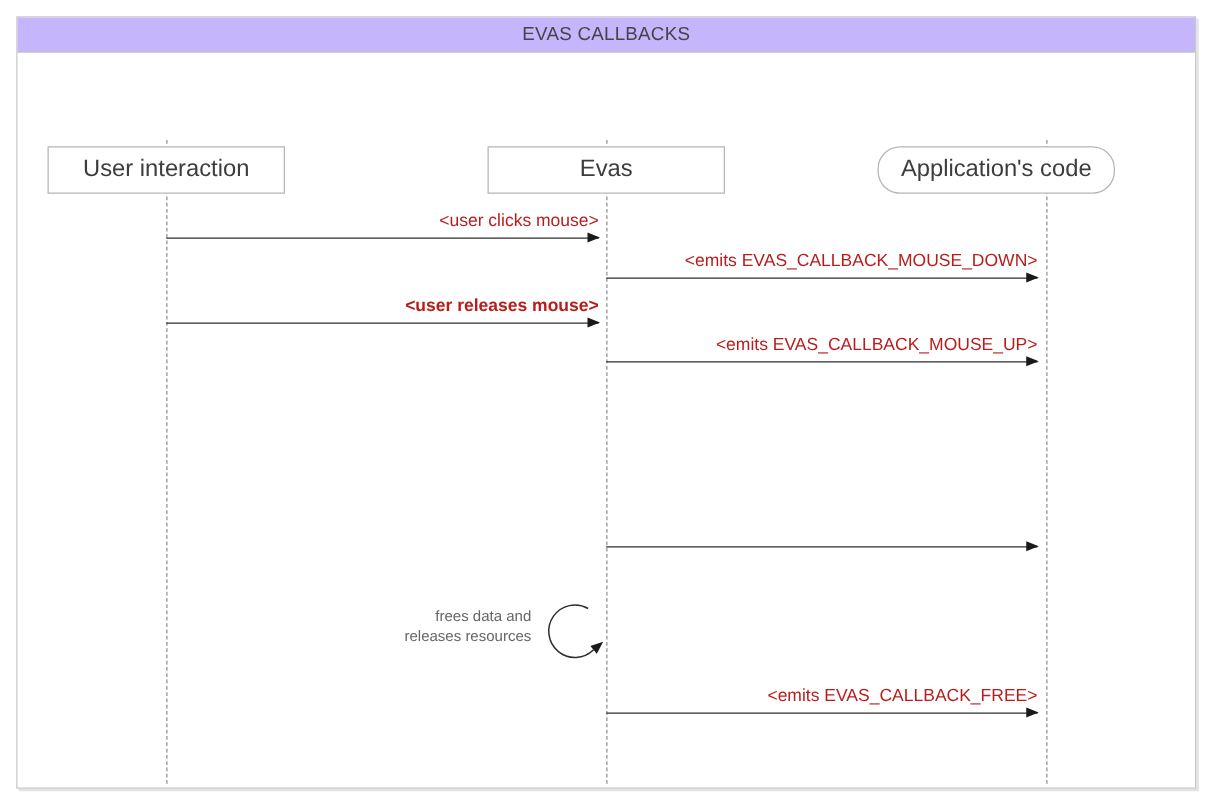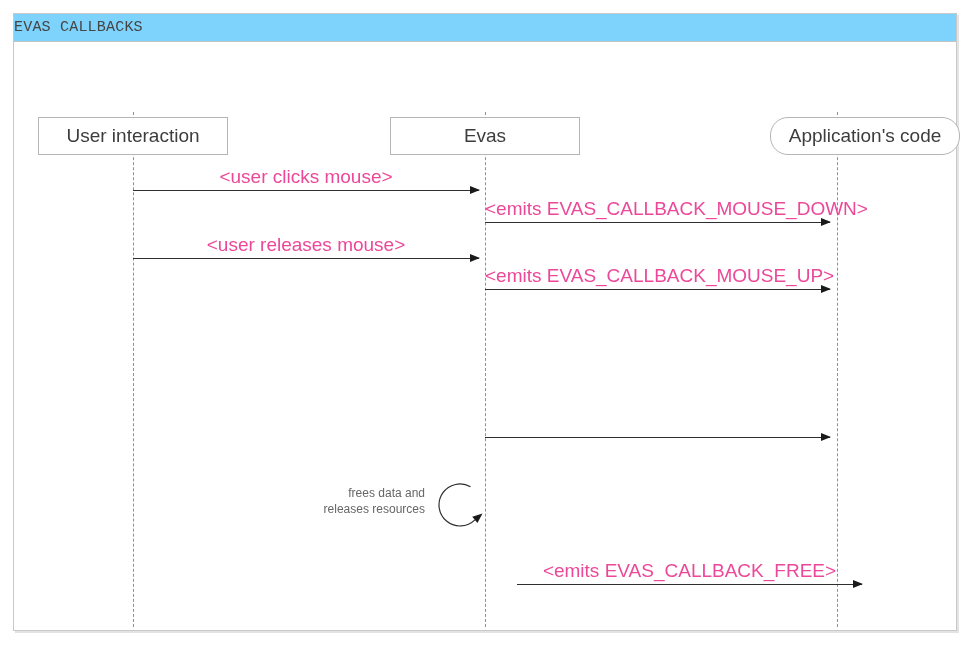--- a/index.html
+++ b/index.html
@@ -16,28 +16,28 @@
     width: 944px; height: 618px;
     box-sizing: border-box;
     border: 1px solid #c9c9c9;
     box-shadow: 2px 2px 0 #e3e3e3;
     background: #ffffff;
   }
   .title-bar {
     position: absolute;
     left: 0; top: 0; right: 0;
     height: 27px;
-    background: #7dd3fc;
+    background: #c4b5fd;
     border-bottom: 1px solid #c2c2c2;
     display: flex;
     align-items: center;
+    justify-content: center;
     font-size: 15px;
     color: #454545;
     letter-spacing: 0.2px;
-    font-family: Liberation Mono, monospace;
   }
   .canvas {
     position: absolute;
     left: 0; top: 0; right: 0; bottom: 0;
   }
   .lifeline {
     position: absolute;
     width: 0;
     top: 98px;
     height: 515px;
@@ -55,23 +55,23 @@
     align-items: center;
     justify-content: center;
     font-size: 19px;
     color: #3d3d3d;
     margin-top: 43px;
   }
   .msg {
     position: absolute;
   }
   .msg-label {
-    text-align: center;
-    font-size: 19px;
-    color: #ec4899;
+    text-align: right;
+    font-size: 14px;
+    color: #b91c1c;
     line-height: 17px;
     margin-bottom: 5px;
     white-space: nowrap;
   }
   .msg-line {
     position: relative;
     height: 0;
     border-top: 1px solid #2e2e2e;
   }
   .arrowhead-right {
@@ -119,39 +119,39 @@
     <div class="lifeline" style="left:119px;"></div>
     <div class="lifeline" style="left:471px;"></div>
     <div class="lifeline" style="left:823px;"></div>
 
     <div class="actor-box" style="left:24px;">
       <span>User interaction</span>
     </div>
     <div class="actor-box" style="left:376px;">
       <span>Evas</span>
     </div>
-    <div class="actor-box" style="left:756px;border-radius:18px;">
+    <div class="actor-box" style="left:688px;border-radius:18px;">
       <span>Application's code</span>
     </div>
 
     <div class="msg" style="left:119px; top:154px; width:346px;">
       <div class="msg-label">&lt;user clicks mouse&gt;</div>
       <div class="msg-line">
         <div class="arrowhead-right"></div>
       </div>
     </div>
 
     <div class="msg" style="left:471px; top:186px; width:345px;">
       <div class="msg-label">&lt;emits EVAS_CALLBACK_MOUSE_DOWN&gt;</div>
       <div class="msg-line">
         <div class="arrowhead-right"></div>
       </div>
     </div>
 
-    <div class="msg" style="left:119px; top:222px; width:346px;">
+    <div class="msg" style="left:119px; top:222px; width:346px;font-weight:bold;">
       <div class="msg-label">&lt;user releases mouse&gt;</div>
       <div class="msg-line">
         <div class="arrowhead-right"></div>
       </div>
     </div>
 
     <div class="msg" style="left:471px; top:253px; width:345px;">
       <div class="msg-label">&lt;emits EVAS_CALLBACK_MOUSE_UP&gt;</div>
       <div class="msg-line">
         <div class="arrowhead-right"></div>
@@ -167,21 +167,21 @@
 
     <div class="loop-label">
       <div>frees data and</div>
       <div>releases resources</div>
     </div>
     <svg class="loop-svg" width="64" height="58">
       <path d="M 40.5 10.8 A 21 21 0 1 0 44.85 43.85" fill="none" stroke="#2e2e2e" stroke-width="1.2"></path>
       <polygon points="0,-4 10,0 0,4" fill="#1a1a1a" transform="translate(44.85,43.85) rotate(-40)"></polygon>
     </svg>
 
-    <div class="msg" style="left:471px; top:548px; width:345px;padding-left:32px;">
+    <div class="msg" style="left:471px; top:534px; width:345px;">
       <div class="msg-label">&lt;emits EVAS_CALLBACK_FREE&gt;</div>
       <div class="msg-line">
         <div class="arrowhead-right"></div>
       </div>
     </div>
 
   </div>
 </div>
 
 </body></html>

